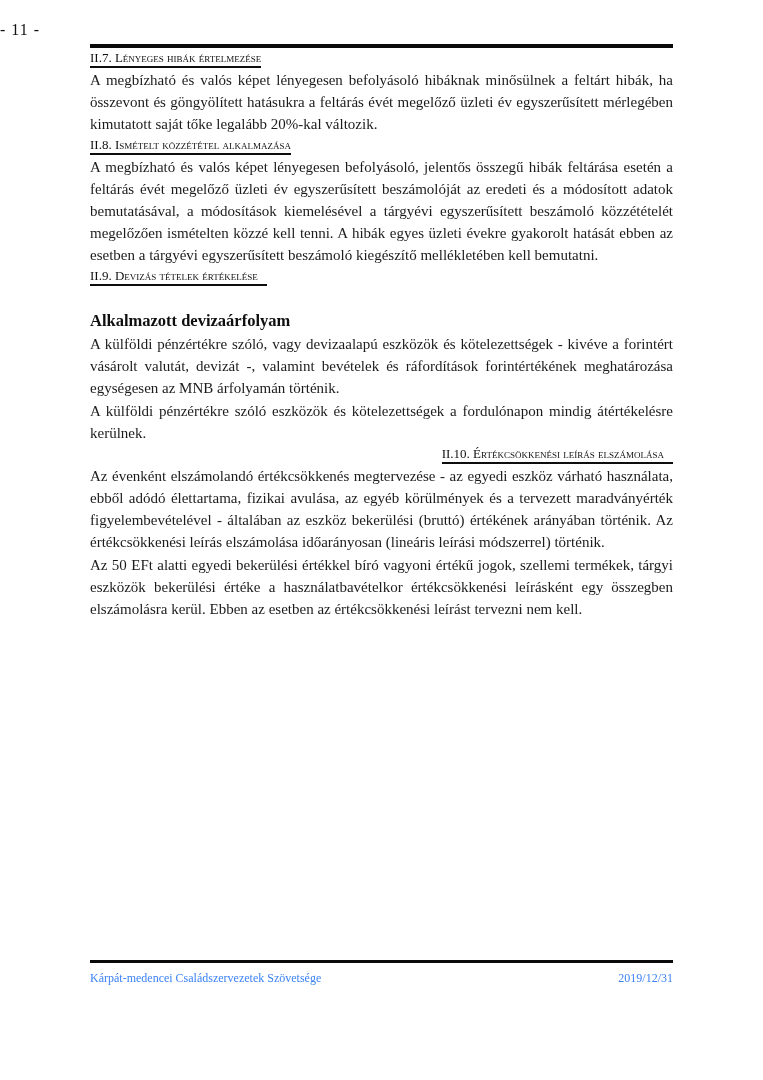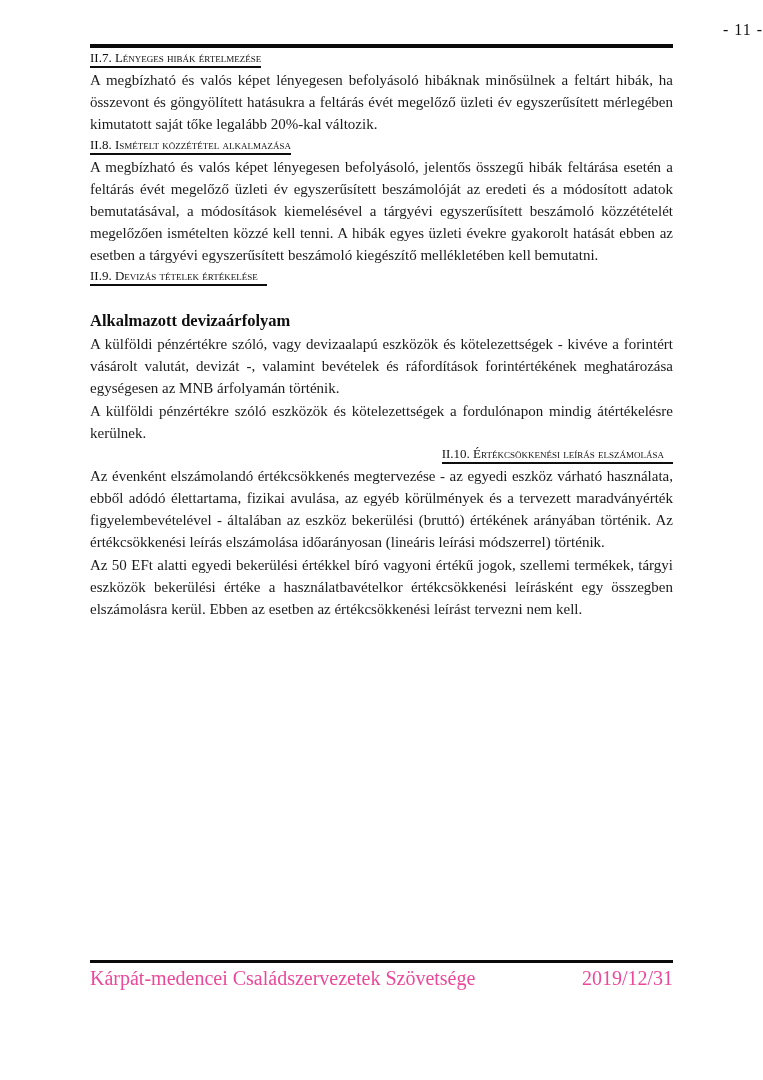--- a/index.html
+++ b/index.html
@@ -17,21 +17,21 @@
     color: #1b1b1b;
     font-family: "Liberation Serif", "DejaVu Serif", serif;
     box-sizing: border-box;
     overflow: hidden;
   }
   .content {
     padding: 0 90px;
   }
   .page-number {
     padding-top: 21px;
-    text-align: right;
+    text-align: left;
     font-size: 16px;
     line-height: 17px;
     letter-spacing: 1px;
     color: #111;
   }
   .rule {
     height: 4px;
     background: #0a0a0a;
   }
   .rule-top {
@@ -77,23 +77,23 @@
     top: 960px;
   }
   .footer .rule-bottom {
     height: 3px;
     background: #0a0a0a;
   }
   .footer-row {
     margin-top: 5px;
     display: flex;
     justify-content: space-between;
-    font-size: 20px;
+    font-size: 12px;
     line-height: 20px;
-    color: #ec4899;
+    color: #3b82f6;
   }
 </style>
 </head>
 <body>
 
 <div class="page">
 
   <div class="page-number">- 11 -</div>
   <div class="content">
     <div class="rule rule-top"></div>

